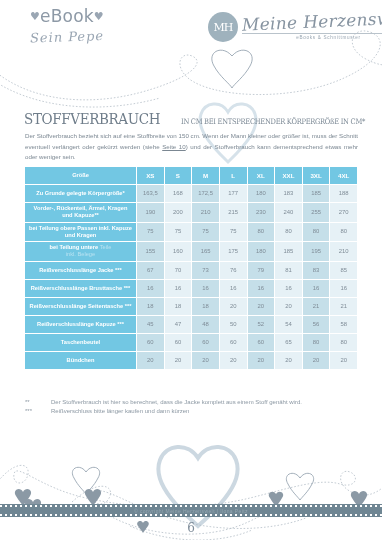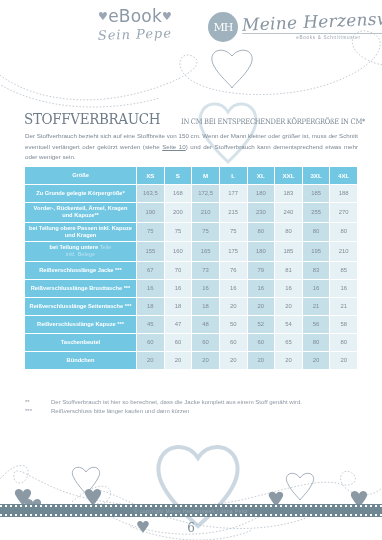--- a/index.html
+++ b/index.html
@@ -25,24 +25,24 @@
   
   .deco {
     position: absolute;
     pointer-events: none;
   }
   .deco svg { display: block; }
 
   
   .hdr-left {
     position: absolute;
-    left: 22px;
+    left: 30px;
     top: 8px;
     width: 150px;
-    text-align: right;
+    text-align: left;
   }
   .ebook-title {
     font-family: "DejaVu Sans", sans-serif;
     font-size: 17px;
     letter-spacing: .2px;
     color: #8d99a6;
     line-height: 1;
     white-space: nowrap;
   }
   .ebook-title .hrt {

